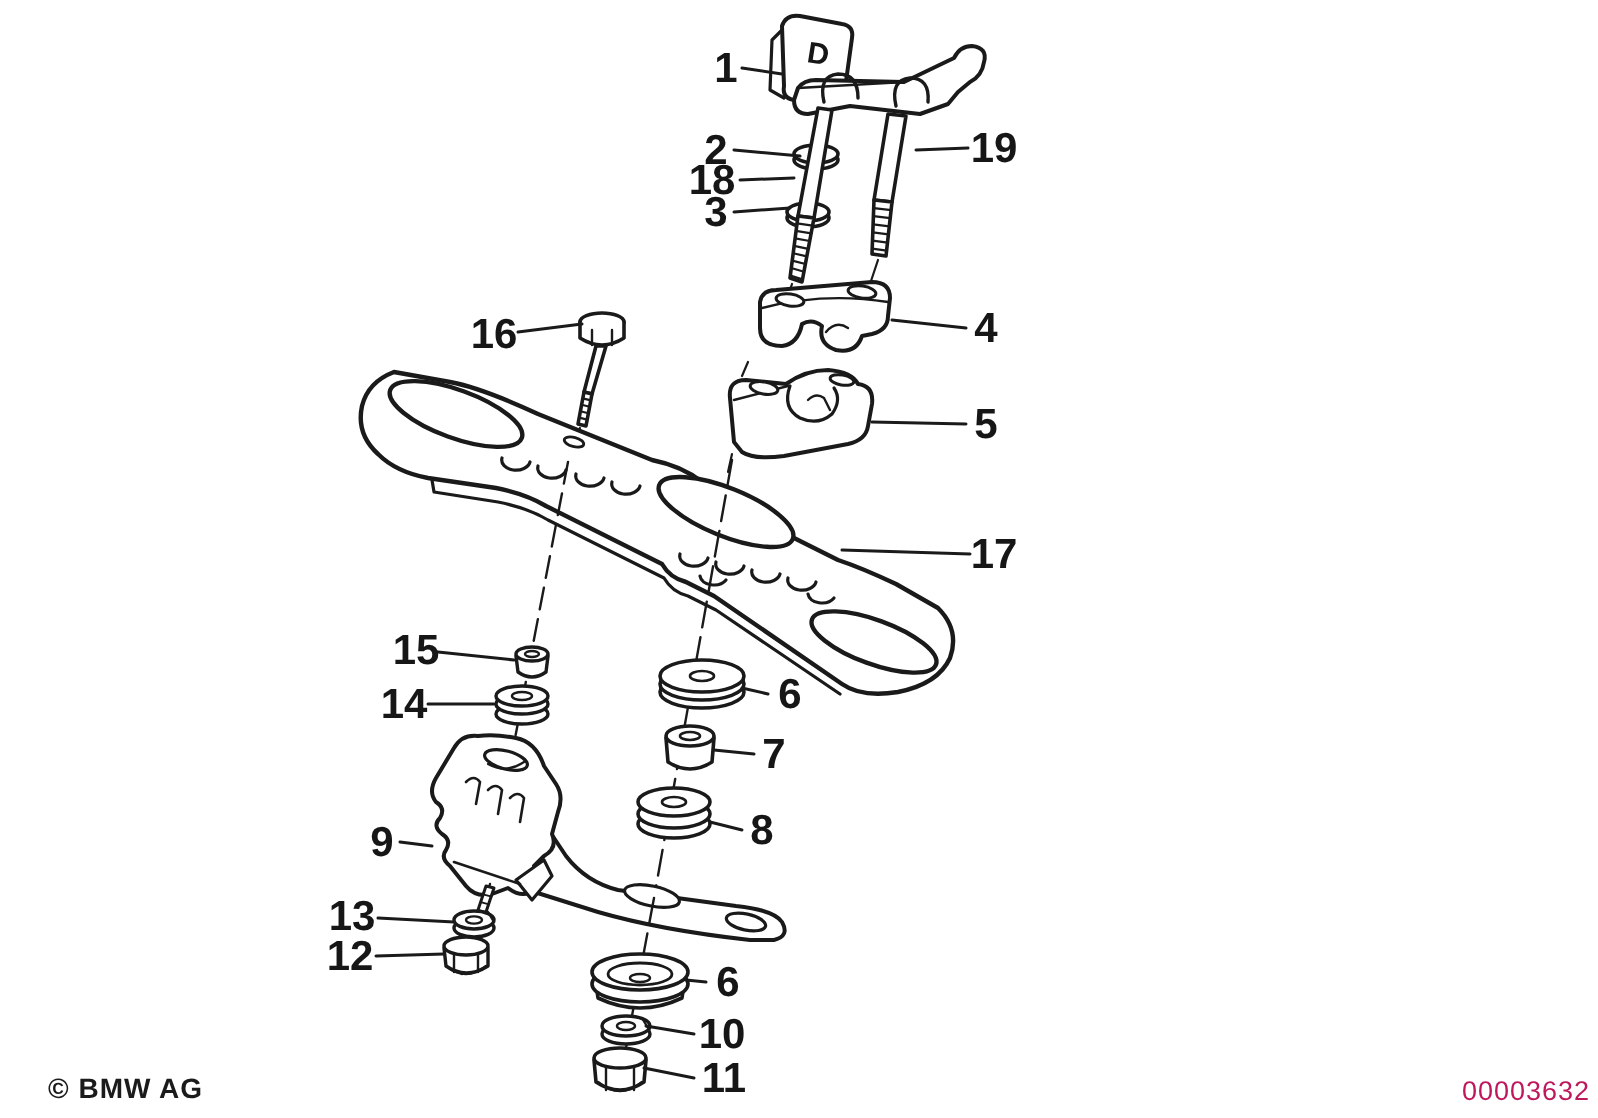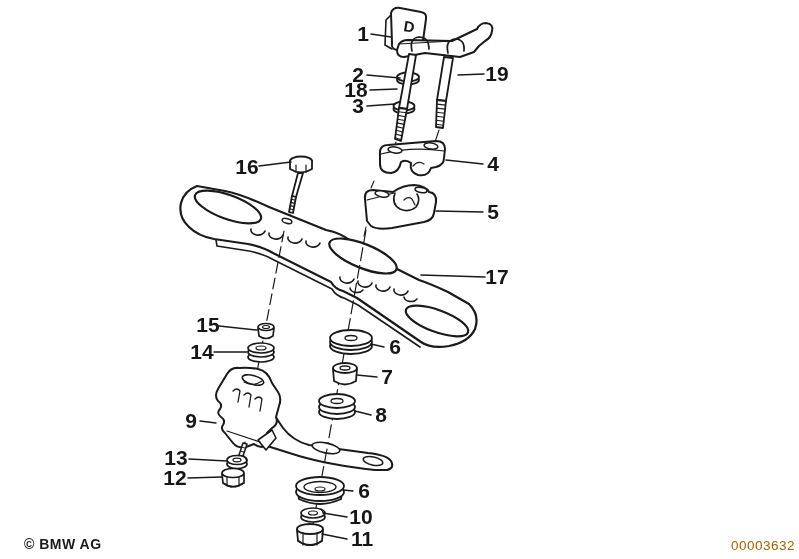--- a/index.html
+++ b/index.html
@@ -2,21 +2,21 @@
 <html><head>
 <meta charset="utf-8">
 <style>
   html,body{margin:0;padding:0;background:#ffffff;}
   .page{position:relative;width:799px;height:559px;background:#ffffff;overflow:hidden;
         font-family:"Liberation Sans",sans-serif;}
   svg{position:absolute;left:0;top:0;}
   .callout-text{font-family:"Liberation Sans",sans-serif;font-weight:700;font-size:21px;fill:#161616;}
   .footer{position:absolute;color:#1b1b1b;font-family:"Liberation Sans",sans-serif;}
   .copyright{left:24px;top:536px;font-size:14px;font-weight:600;letter-spacing:.5px;}
-  .diagnum{left:731px;top:538px;font-size:13.5px;font-weight:400;color:#a16207;letter-spacing:.5px;}
+  .diagnum{left:731px;top:538px;font-size:13.5px;font-weight:400;color:#be185d;letter-spacing:.5px;}
 </style>
 </head>
 <body>
 
 <div class="page">
 <svg width="799" height="559" viewBox="0 0 799 559" fill="none" stroke="#1a1a1a" stroke-width="2" stroke-linecap="round" stroke-linejoin="round">
 
   <g>
     <path d="M392,14 L386,20 L385,45 L392,49" stroke-width="1.6"></path>
     <path fill="#fff" d="M391,13 Q393,7 400,8 L421,12 Q427,13 426,19 L422,48 Q421,54 414,53 L397,50 Q391,49 392,43 Z"></path>

